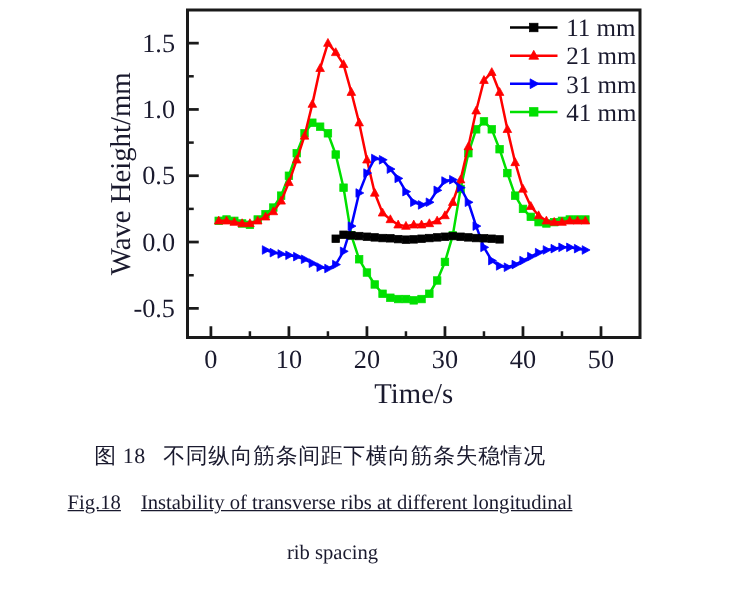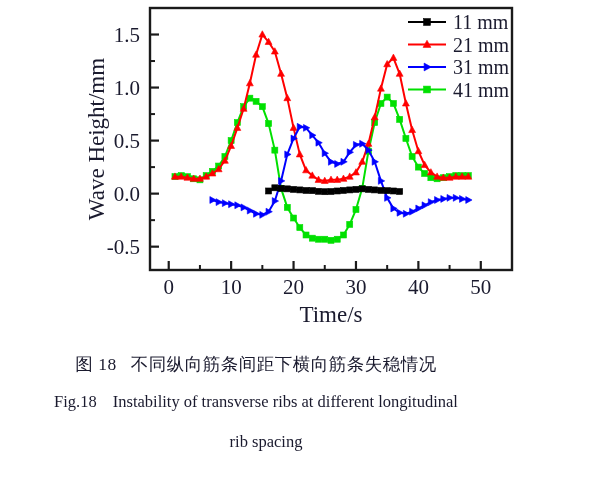--- a/index.html
+++ b/index.html
@@ -42,20 +42,21 @@
     font-size: 17.5px;
     letter-spacing: 0.5px;
     font-family: "Liberation Serif", serif;
   }
   #caption-cn .cap-num {
     margin-right: 14px;
   }
   #caption-en-line1 {
     top: 392px;
     font-size: 16.5px;
+    text-decoration: underline;
   }
   #caption-en-line1 .cap-label {
     margin-right: 16px;
   }
   #caption-en-line2 {
     top: 432px;
     font-size: 16.5px;
     text-align: center;
     padding-left: 10px;
   }

